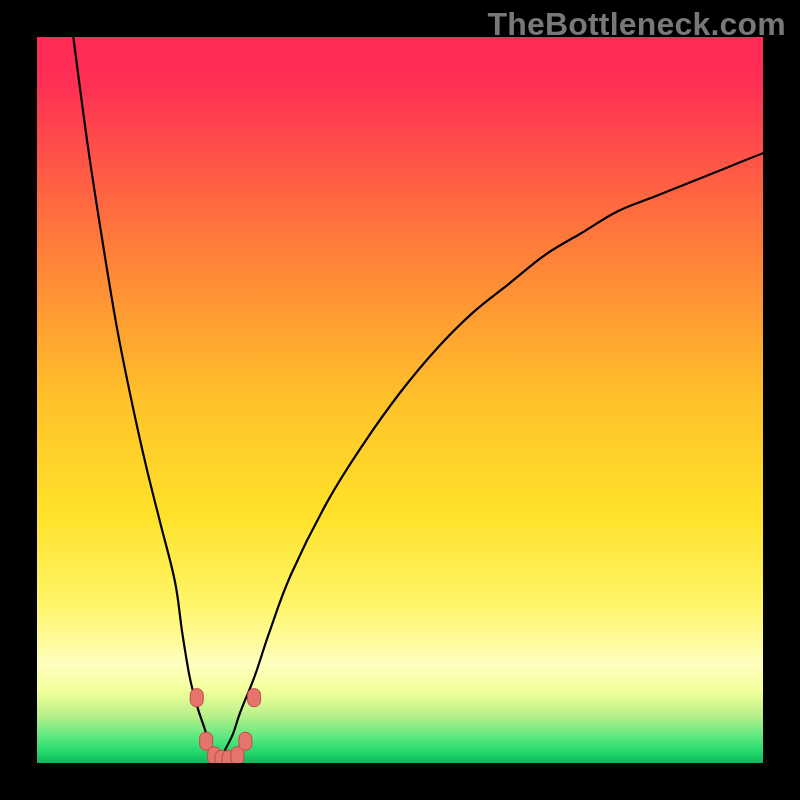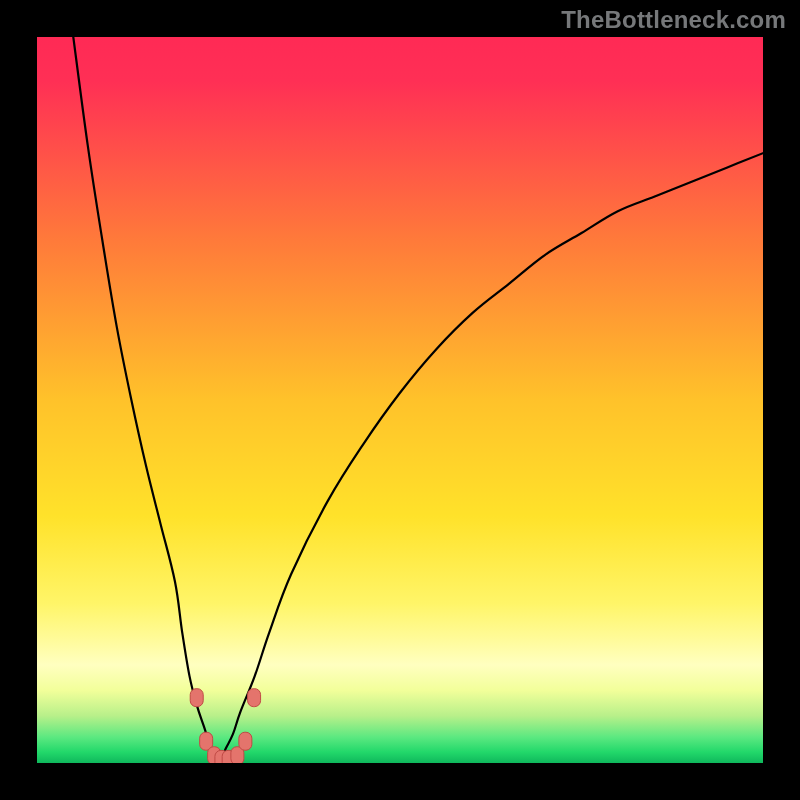--- a/index.html
+++ b/index.html
@@ -24,21 +24,21 @@
     top: 37px;
     width: 726px;
     height: 726px;
     
   }
   .watermark {
     position: absolute;
     top: 6px;
     right: 14px;
     font-family: Arial, Helvetica, sans-serif;
-    font-size: 24px;
+    font-size: 32px;
     font-weight: 600;
     color: #76787a;
     letter-spacing: 0.2px;
   }
 </style>
 </head>
 <body>
 
 <div class="frame">
   <svg class="plot" viewBox="0 0 726 726" width="726" height="726" preserveAspectRatio="none">

